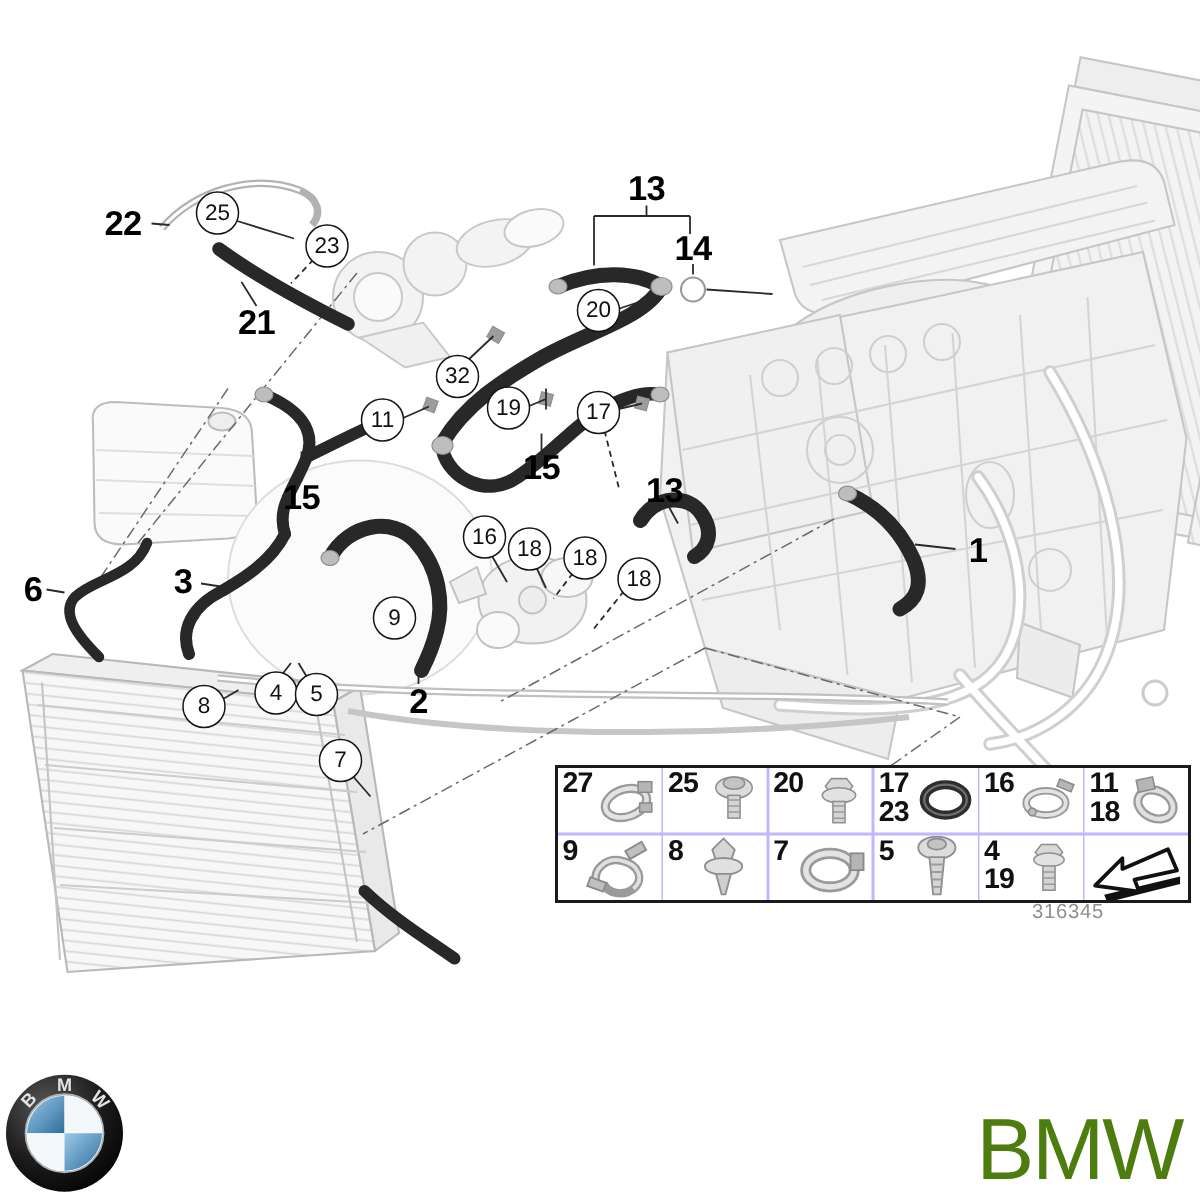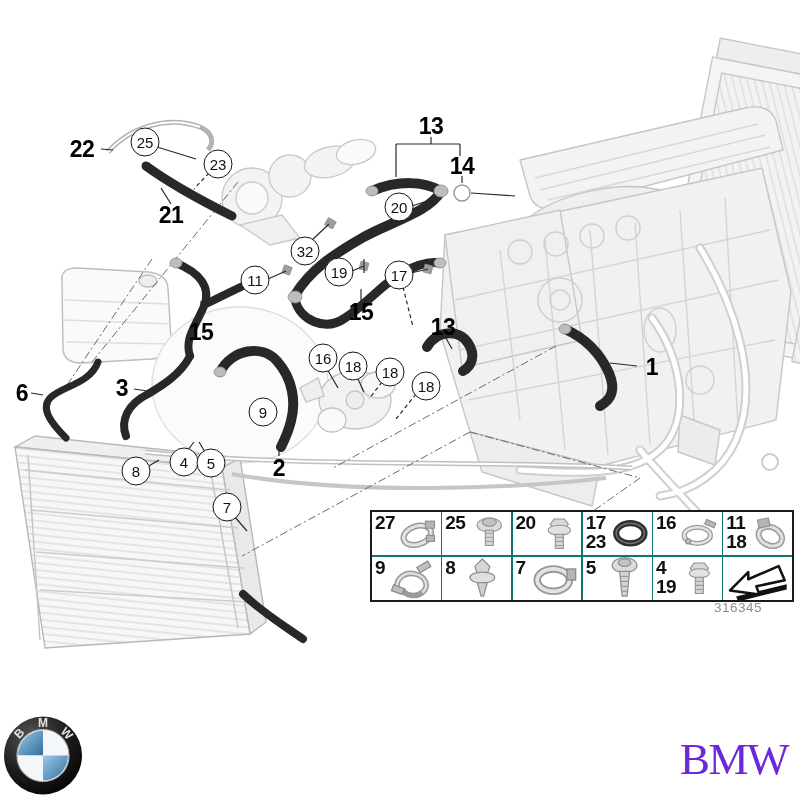--- a/index.html
+++ b/index.html
@@ -9,31 +9,31 @@
   svg{display:block;}
   
   .cc{position:absolute;width:27px;height:27px;border:1.6px solid #151515;border-radius:50%;
       background:#fff;transform:translate(-50%,-50%);display:flex;align-items:center;
       justify-content:center;font-size:15px;line-height:1;color:#111;z-index:6;}
   
   .cp{position:absolute;transform:translate(-50%,-50%);font-weight:bold;font-size:23px;
       line-height:1;color:#000;z-index:6;letter-spacing:-0.5px;}
   
   #legend{position:absolute;left:370px;top:510px;width:420px;height:88px;display:grid;
-      grid-template-columns:repeat(6,1fr);grid-template-rows:1fr 1fr;background:#0f766e;
+      grid-template-columns:repeat(6,1fr);grid-template-rows:1fr 1fr;background:#c4b5fd;
       gap:1.5px;border:2px solid #1a1a1a;z-index:8;}
   .cell{background:#fff;display:flex;align-items:flex-start;padding:1px 1px 1px 3px;overflow:hidden;}
   .nums{font-weight:bold;font-size:19px;line-height:19px;letter-spacing:-0.5px;display:flex;
       flex-direction:column;flex:0 0 auto;}
   .ic{flex:1 1 auto;align-self:center;min-width:0;}
-  #dwgno{position:absolute;left:688px;top:600px;width:100px;text-align:center;font-size:13.5px;
+  #dwgno{position:absolute;left:688px;top:600px;width:100px;text-align:left;font-size:13.5px;
       color:#8f8f8f;letter-spacing:0.5px;z-index:8;}
   
-  #brandline{position:absolute;right:12px;top:733px;font-size:45px;letter-spacing:-1.5px;
-      color:#6d28d9;white-space:nowrap;z-index:8;display:flex;gap:13px;font-family:Liberation Serif, serif;}
+  #brandline{position:absolute;right:12px;top:733px;font-size:58px;letter-spacing:-1.5px;
+      color:#4d7c0f;white-space:nowrap;z-index:8;display:flex;gap:13px;}
   #roundel{position:absolute;left:3px;top:715px;z-index:8;}
 </style>
 </head>
 <body>
 
 <div id="stage">
 
   <svg width="800" height="650" viewBox="0 0 800 650">
     <defs>
       <pattern id="fins" width="6" height="7" patternUnits="userSpaceOnUse" patternTransform="rotate(6)">

